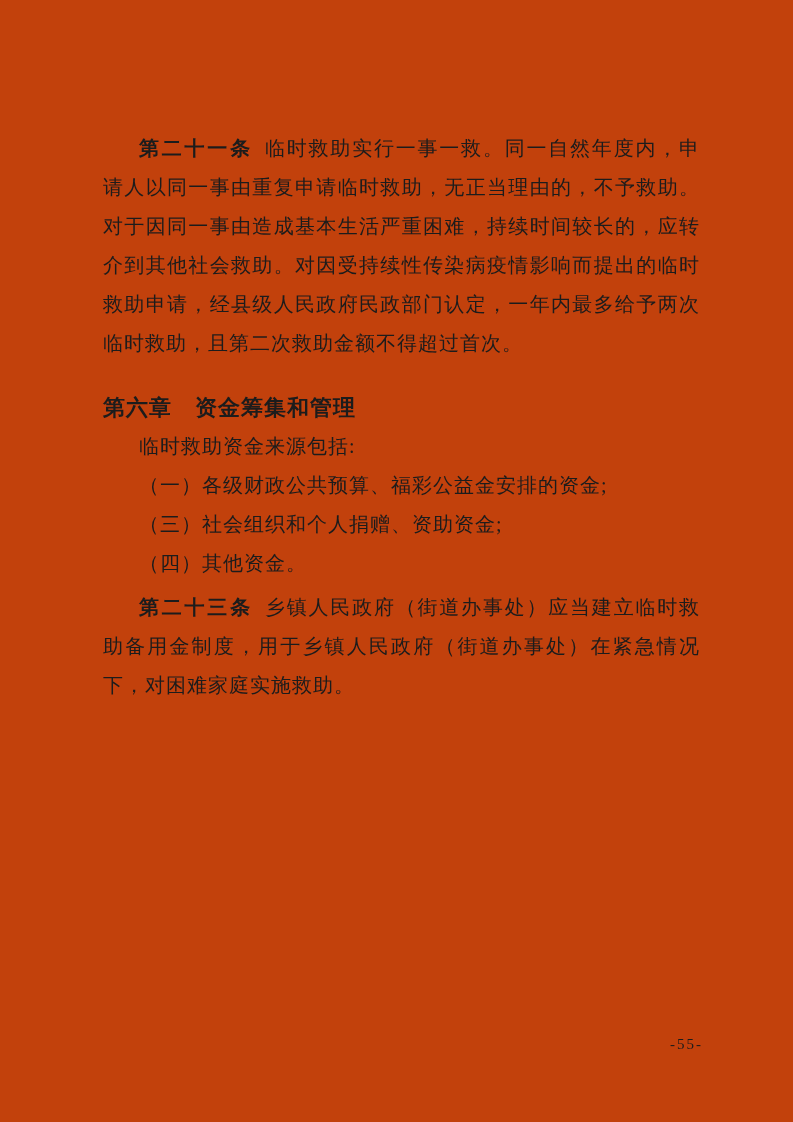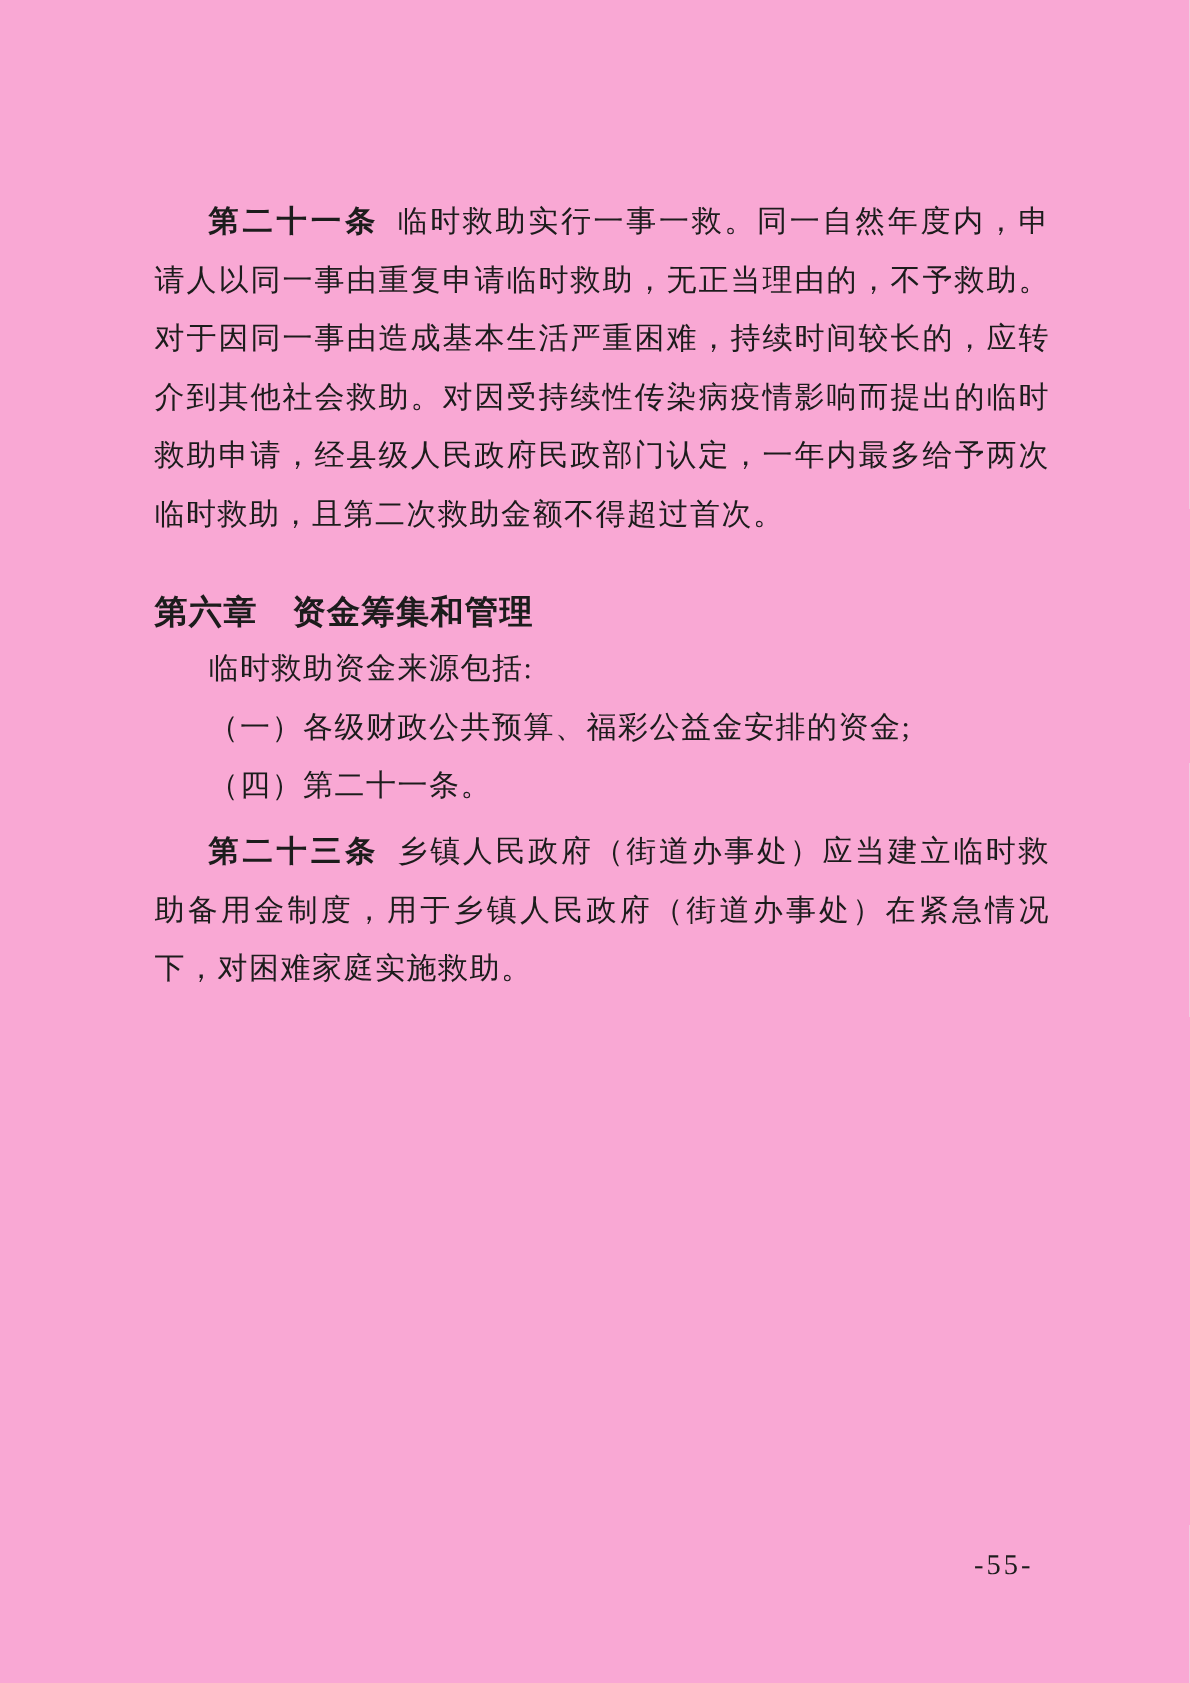--- a/index.html
+++ b/index.html
@@ -5,21 +5,21 @@
   html, body {
     margin: 0;
     padding: 0;
     background: #e8e8e8;
   }
   .page {
     position: relative;
     width: 793px;
     height: 1122px;
     margin: 0 auto;
-    background: #f9a8d4;
+    background: #c2410c;
     overflow: hidden;
     font-family: "Liberation Serif", "DejaVu Serif", serif;
     color: #1c1c1c;
   }
   .content {
     position: absolute;
     left: 103px;
     top: 0;
     width: 597px;
   }
@@ -52,43 +52,44 @@
   .art-num {
     font-family: "Liberation Sans", "DejaVu Sans", sans-serif;
     font-weight: 700;
     font-size: 20px;
     letter-spacing: 2px;
     margin-right: 12px;
   }
   .page-number {
     position: absolute;
     top: 1033px;
-    right: 104px;
-    font-size: 19px;
+    right: 90px;
+    font-size: 15px;
     line-height: 22px;
     letter-spacing: 2px;
     color: #1c1c1c;
   }
 </style>
 </head>
 <body>
 
 <div class="page">
   <div class="content">
 
     <p class="para para-article-21"><span class="art-num">第二十一条</span><span>临时救助实行一事一救。同一自然年度内，申请人以同一事由重复申请临时救助，无正当理由的，不予救助。对于因同一事由造成基本生活严重困难，持续时间较长的，应转介到其他社会救助。对因受持续性传染病疫情影响而提出的临时救助申请，经县级人民政府民政部门认定，一年内最多给予两次临时救助，且第二次救助金额不得超过首次。</span></p>
 
     <h2 class="chapter">第六章　资金筹集和管理</h2>
 
 
     <p class="para para-funding-intro">临时救助资金来源包括:</p>
 
     <div class="funding-list">
       <p class="para">（一）各级财政公共预算、福彩公益金安排的资金;</p>
-      <p class="para">（四）第二十一条。</p>
+      <p class="para">（三）社会组织和个人捐赠、资助资金;</p>
+      <p class="para">（四）其他资金。</p>
     </div>
 
     <p class="para para-article-23"><span class="art-num">第二十三条</span><span>乡镇人民政府（街道办事处）应当建立临时救助备用金制度，用于乡镇人民政府（街道办事处）在紧急情况下，对困难家庭实施救助。</span></p>
 
 
 
   </div>
 
   <div class="page-number">-55-</div>
 </div>

